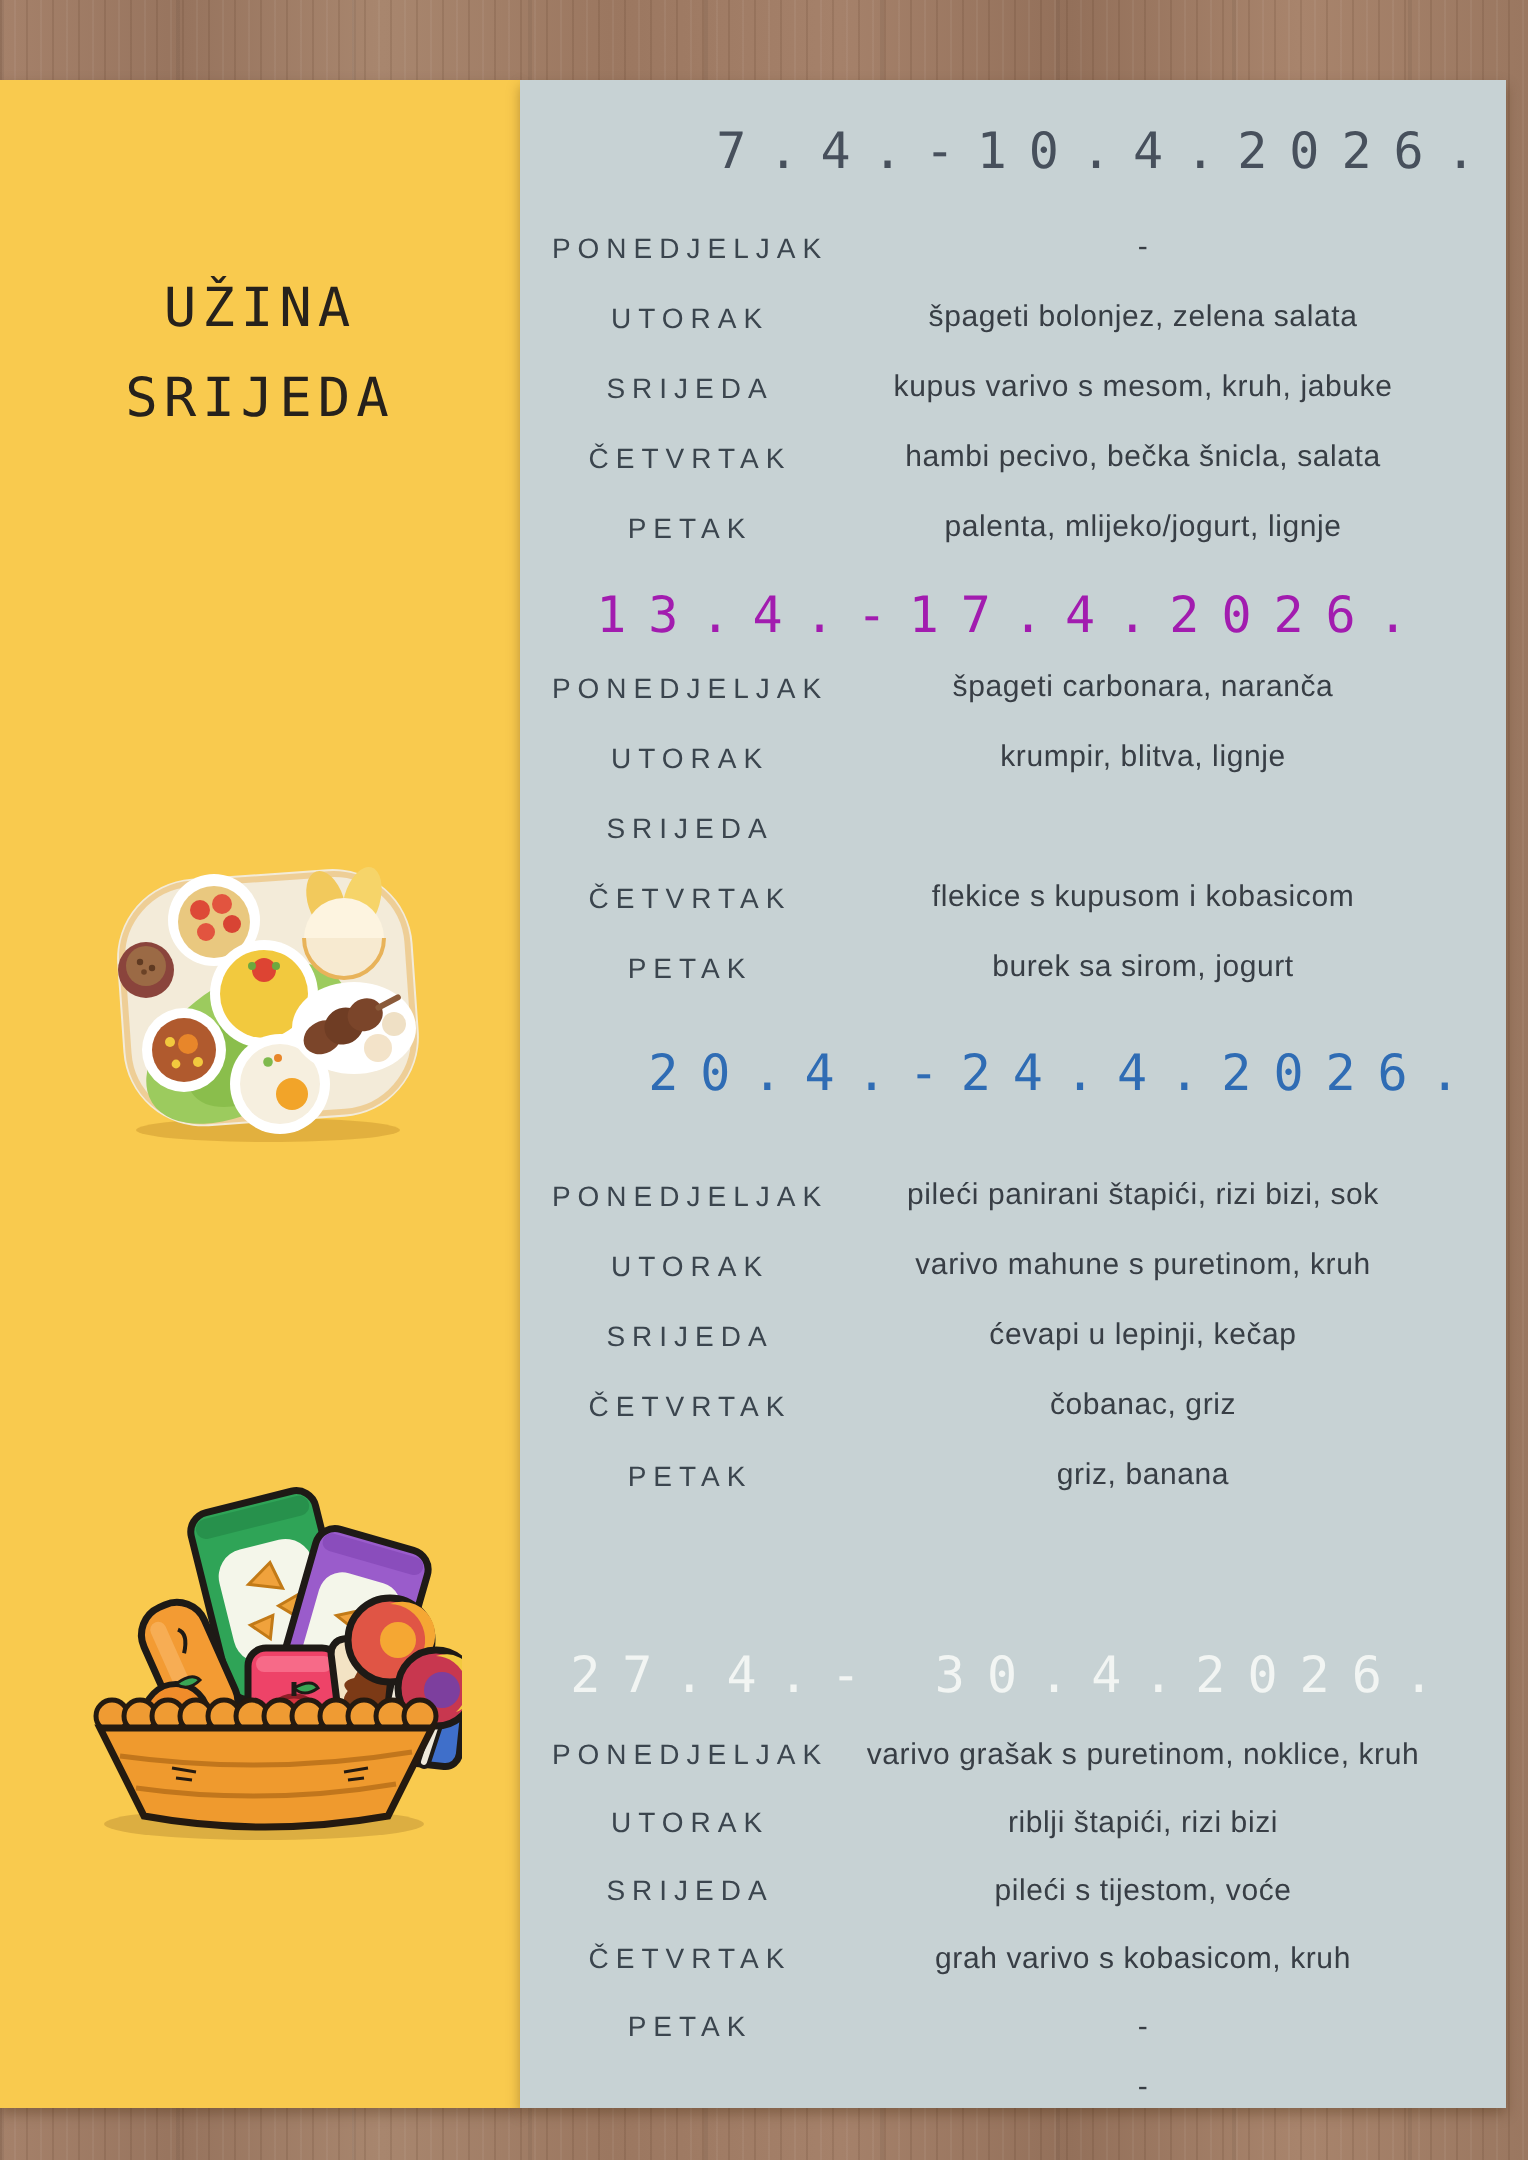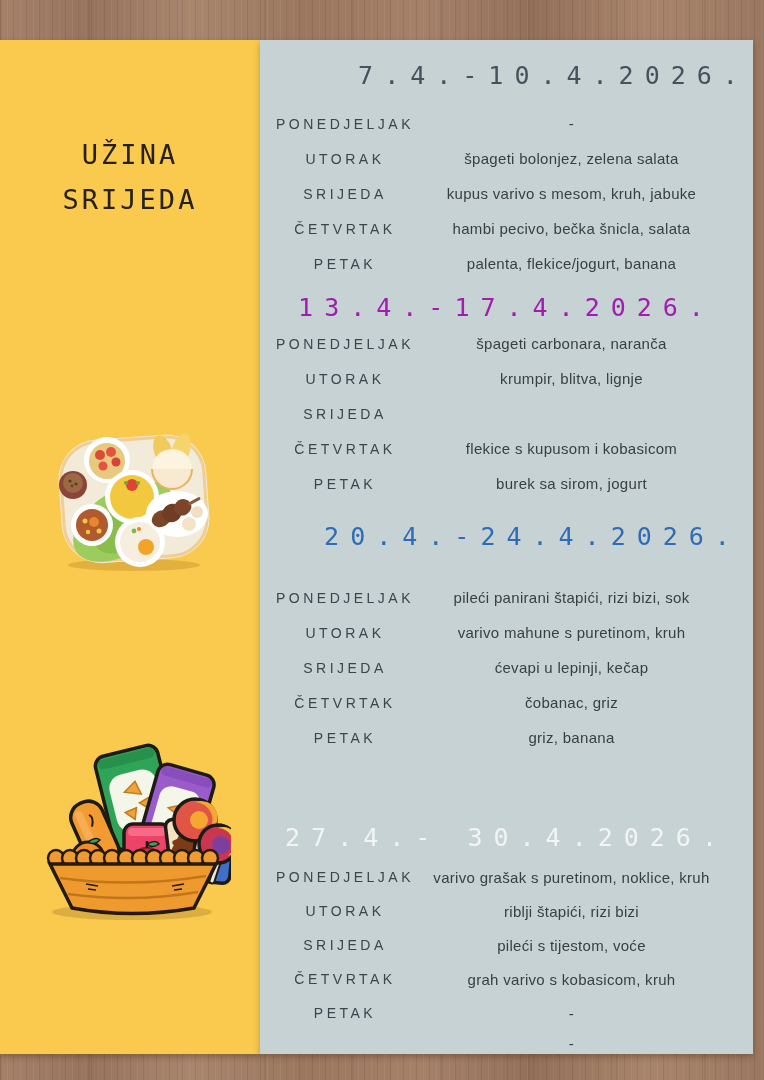--- a/index.html
+++ b/index.html
@@ -225,21 +225,21 @@
       </div>
       <div class="row">
         <span class="day">ČETVRTAK</span>
         <span class="meal">
             <span>hambi pecivo, bečka šnicla, salata</span>
           </span>
       </div>
       <div class="row">
         <span class="day">PETAK</span>
         <span class="meal">
-            <span>palenta, flekice/jogurt, banana</span>
+            <span>palenta, mlijeko/jogurt, lignje</span>
           </span>
       </div>
     </div>
 
     <h2 class="week-header h-w1">13.4.-17.4.2026.</h2>
     <div class="rows rows-w1">
       <div class="row">
         <span class="day">PONEDJELJAK</span>
         <span class="meal">
             <span>špageti carbonara, naranča</span>

